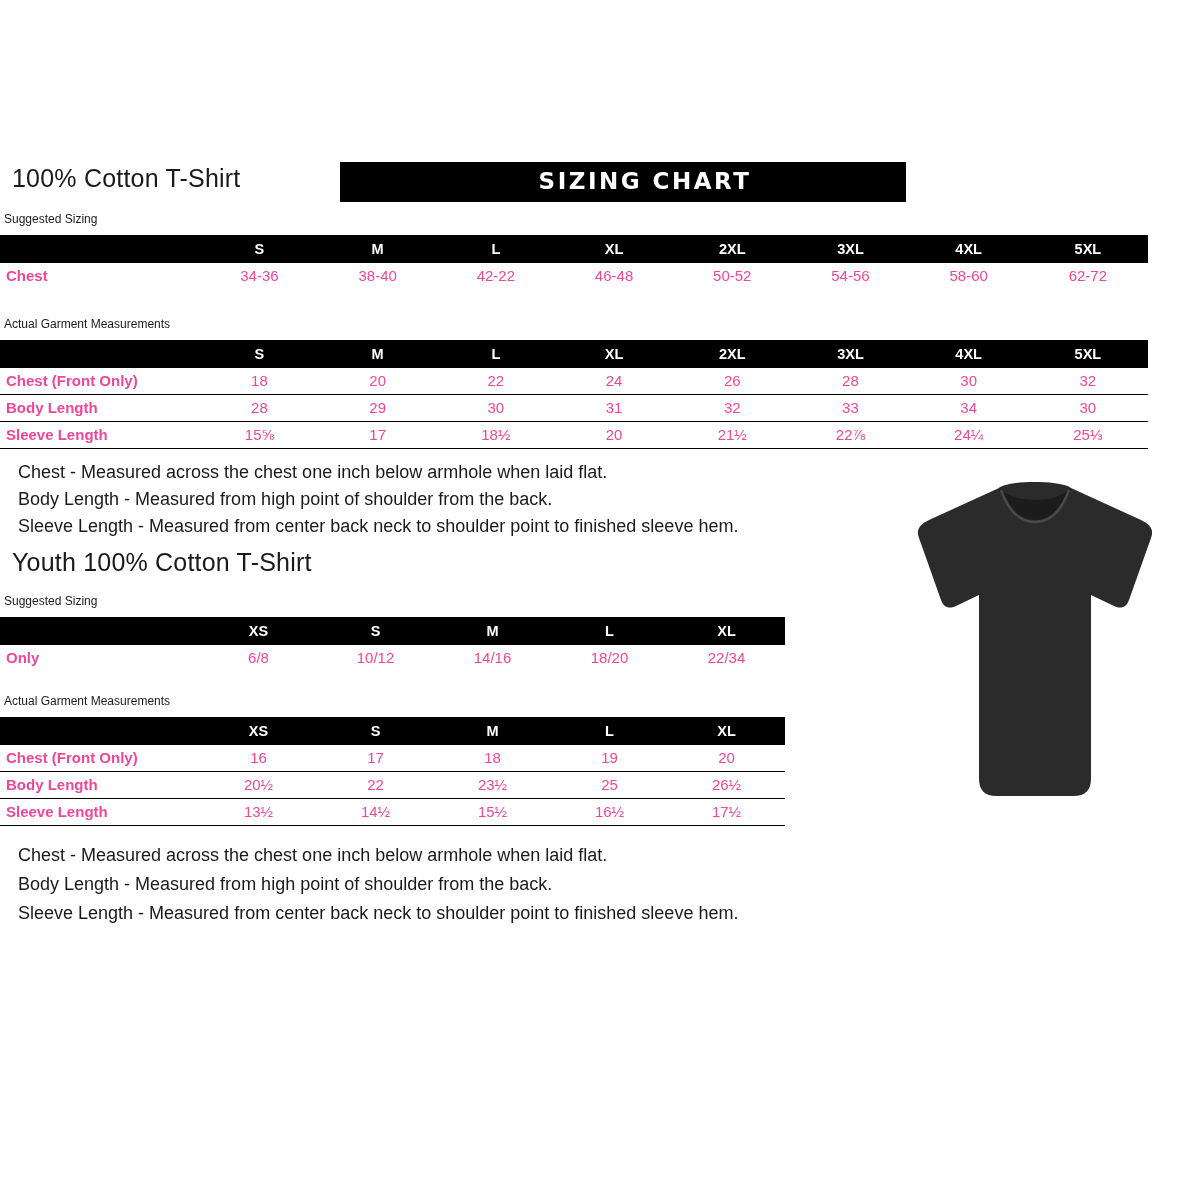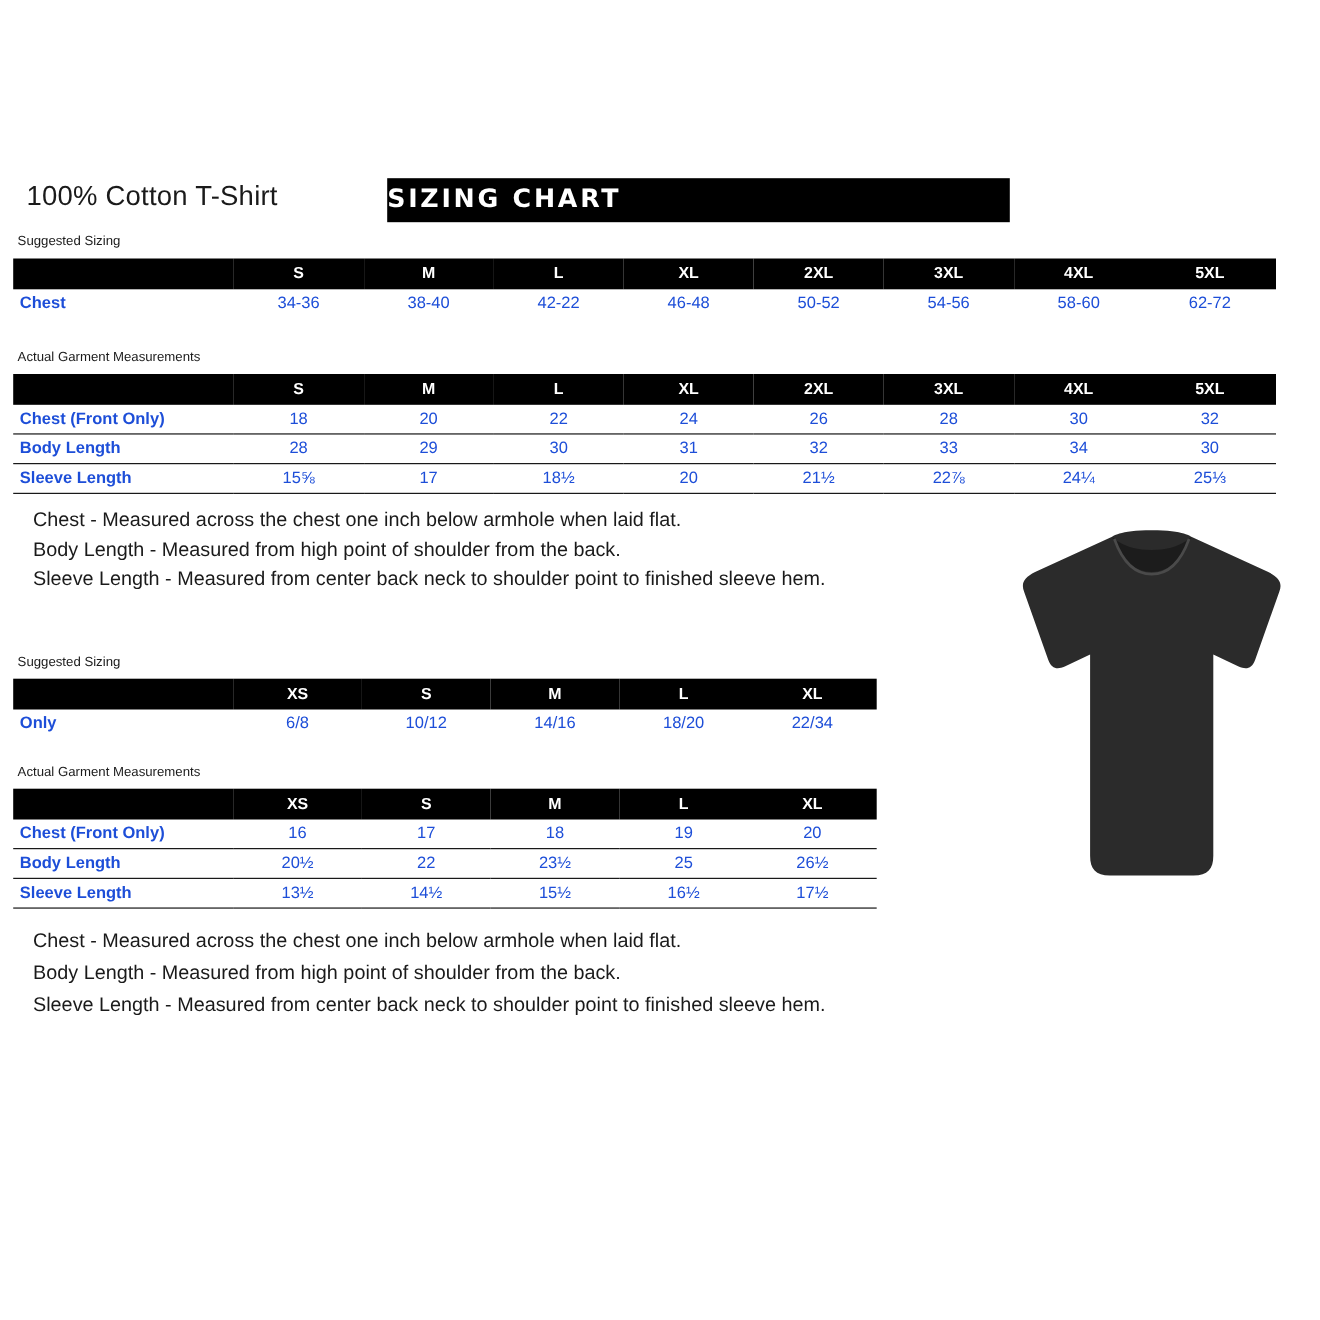--- a/index.html
+++ b/index.html
@@ -10,21 +10,21 @@
   body {
     width: 1200px;
     height: 1200px;
     font-family: "Liberation Sans", sans-serif;
     color: #111111;
     position: relative;
     overflow: hidden;
   }
   .page {
     position: absolute;
-    left: 12px;
+    left: 0;
     top: 0;
     width: 1012px;
     height: 1200px;
   }
 
   
   .adult-title {
     position: absolute;
     left: 12px;
     top: 164px;
@@ -39,26 +39,27 @@
     top: 162px;
     width: 566px;
     height: 40px;
     background: #000000;
   }
   .sizing-chart-banner .txt {
     position: absolute;
     left: 0;
     right: 0;
     top: 6px;
-    text-align: left;
+    text-align: center;
     color: #ffffff;
     font-size: 23px;
     font-weight: bold;
     letter-spacing: 2.5px;
     font-family: "DejaVu Sans", sans-serif;
+    padding-left: 44px;
   }
 
   .caption {
     position: absolute;
     font-size: 12px;
     color: #1a1a1a;
     text-align: center;
   }
 
   
@@ -83,21 +84,21 @@
     font-size: 14.5px;
     height: 28px;
     line-height: 28px;
   }
   table.sz thead th.lbl {
     text-align: left;
     padding-left: 6px;
   }
   table.sz tbody td {
     text-align: center;
-    color: #1d4ed8;
+    color: #ec4899;
   }
   table.sz tbody td.rowlabel {
     text-align: left;
     padding-left: 6px;
     font-weight: bold;
     font-size: 15px;
   }
   table.sz tbody tr.ruled td {
     border-bottom: 1.5px solid #000000;
     margin-left: 45px;
@@ -244,20 +245,21 @@
         <td>24¼</td>
         <td>25⅓</td>
       </tr>
     </tbody>
   </table>
 
   <div class="note" style="left:18px; top:462px;">Chest - Measured across the chest one inch below armhole when laid flat.</div>
   <div class="note" style="left:18px; top:489px;">Body Length - Measured from high point of shoulder from the back.</div>
   <div class="note" style="left:18px; top:516px;">Sleeve Length - Measured from center back neck to shoulder point to finished sleeve hem.</div>
 
+  <div class="youth-title">Youth 100% Cotton T-Shirt</div>
 
   <div class="caption" style="left:4px; top:594px;">Suggested Sizing</div>
 
   <table class="sz" id="youth-suggested" style="left:0px; top:617px; width:785px;">
     <colgroup>
       <col style="width:200px">
       <col style="width:117px">
         <col style="width:117px">
         <col style="width:117px">
         <col style="width:117px">

